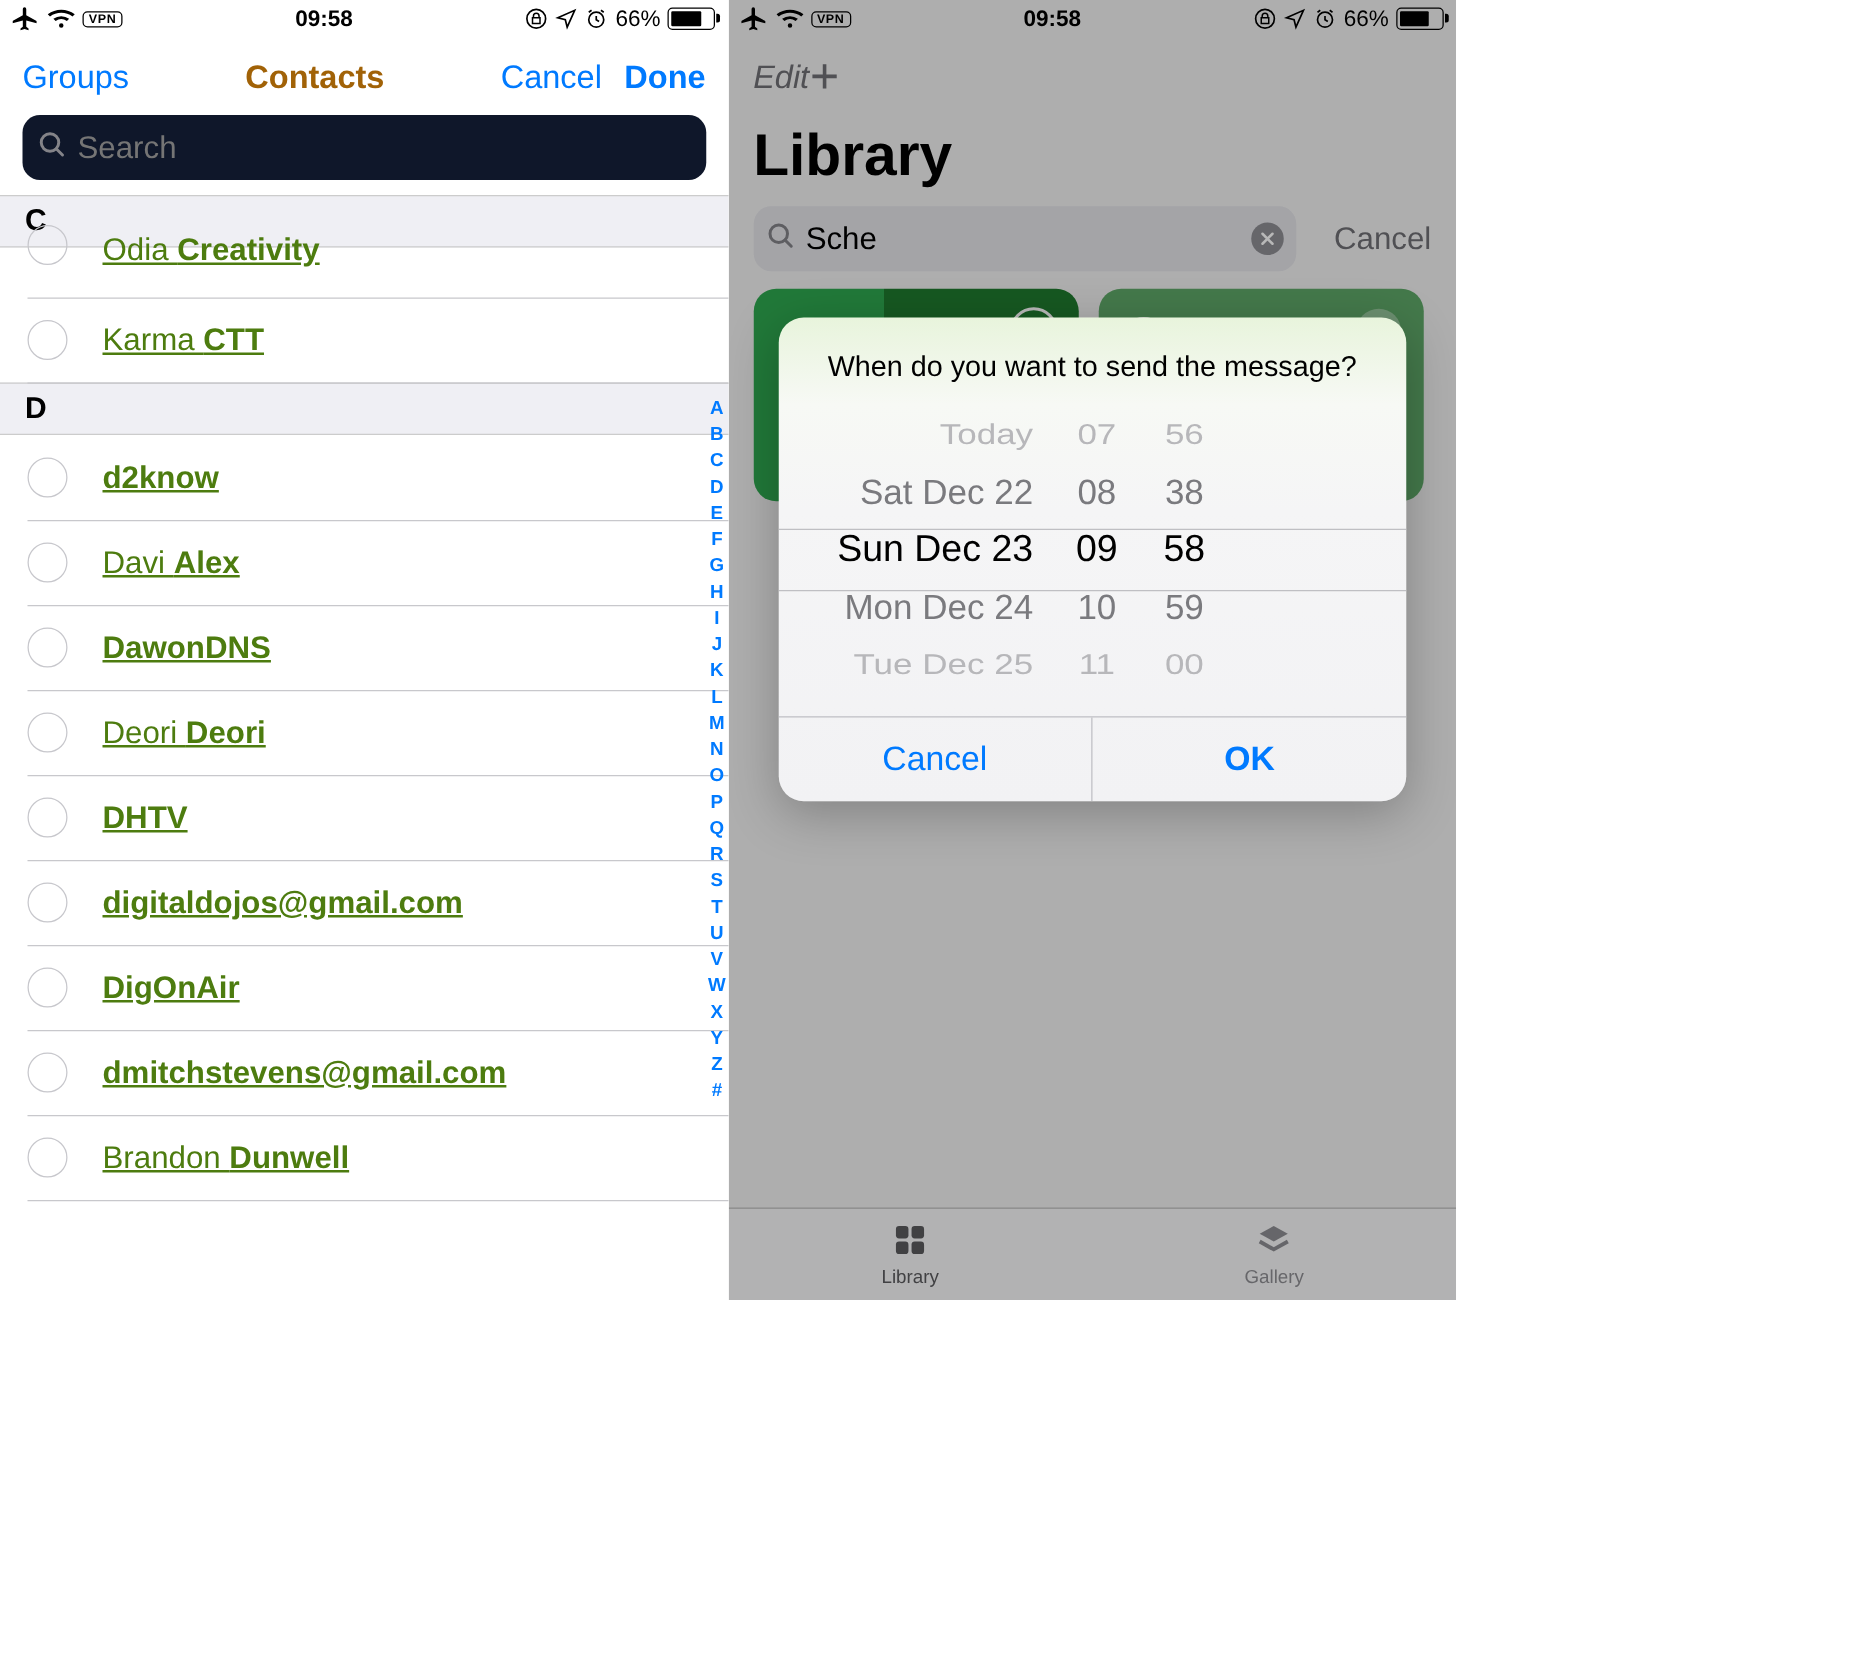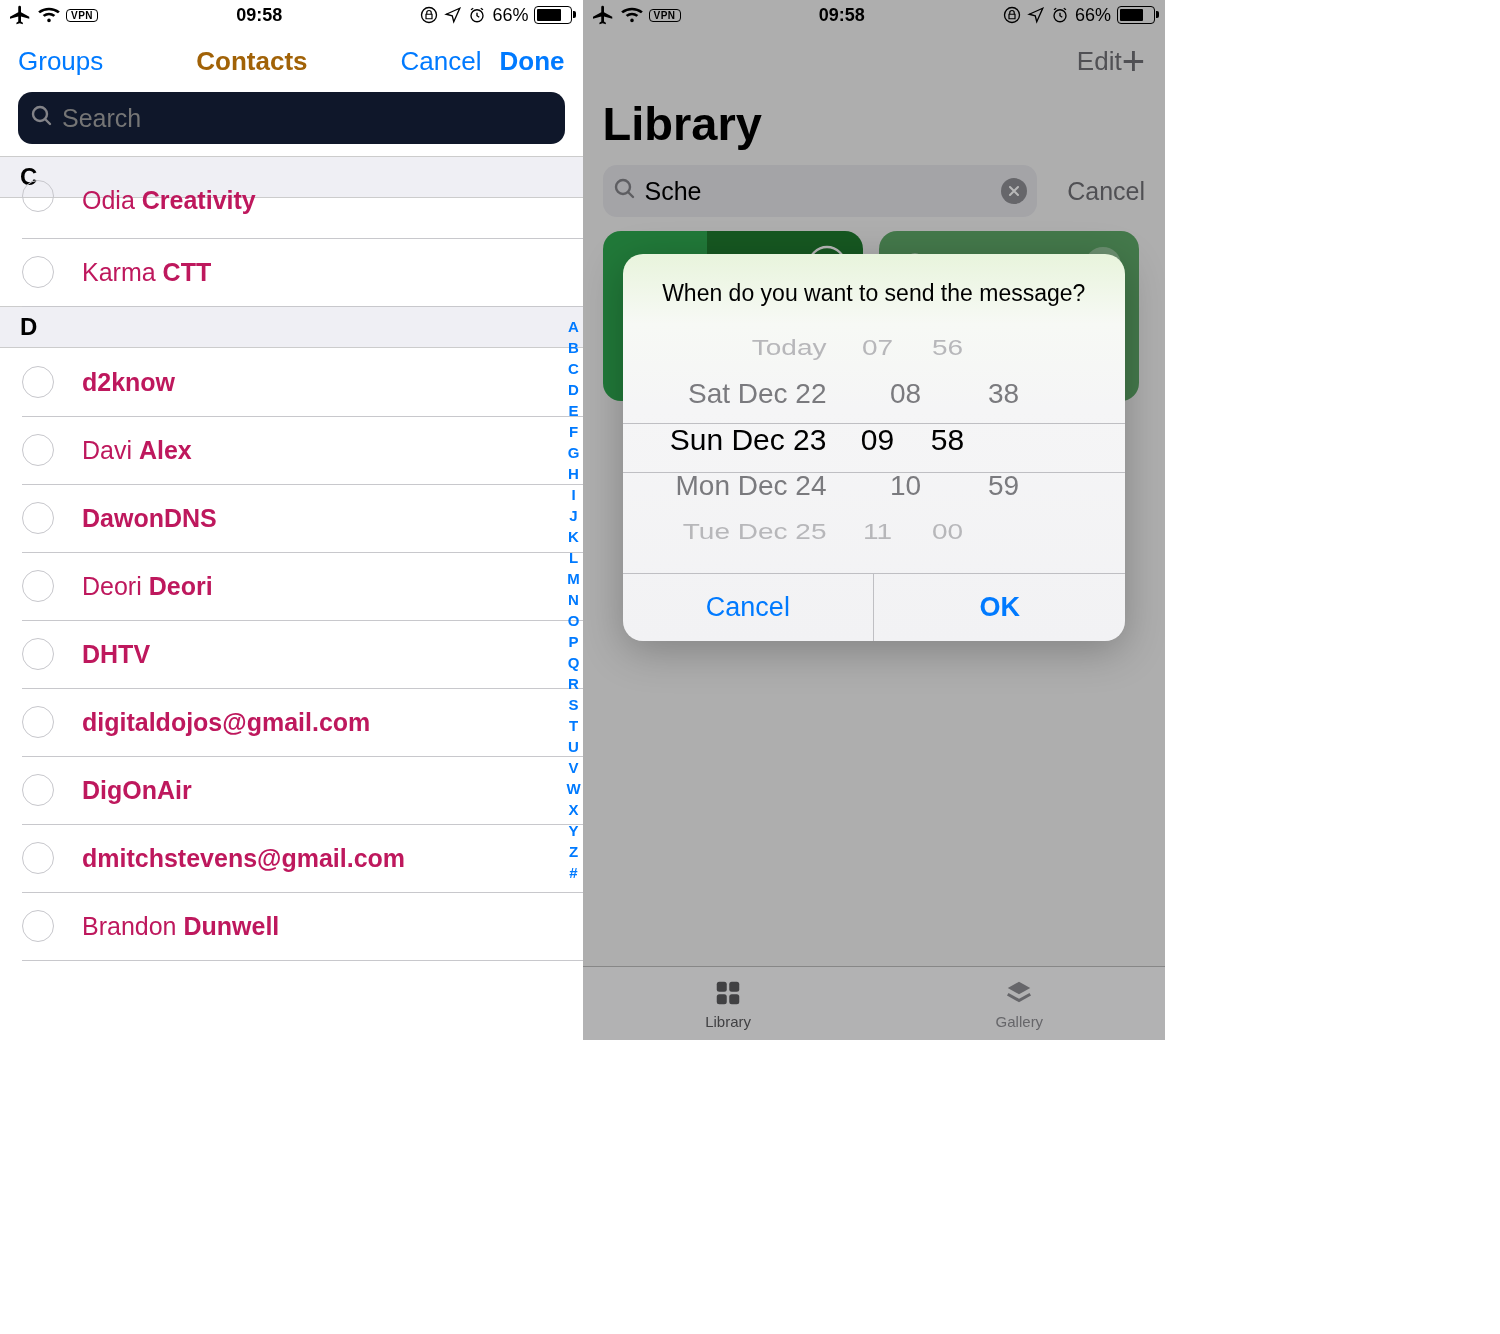--- a/index.html
+++ b/index.html
@@ -25,34 +25,34 @@
   .done-group { display:flex; gap:18px; align-items:center;}
 
   .search-wrap { padding: 0 18px 12px 18px; }
   .search-box { background: #0f172a; border-radius: 14px; height: 52px; display: flex; align-items: center; padding: 0 12px; gap: 8px; }
   .search-box input { border: none; background: transparent; font-size: 25px; color: #808085; outline: none; flex: 1; }
   .search-icon { color: #838388; }
 
   .section-header { background: #efeff4; height: 42px; display: flex; align-items: center; padding: 0 20px; font-size: 24px; font-weight: 700; color: #000; border-top: 0.5px solid #ccc; border-bottom: 0.5px solid #ccc;}
   .contact-row { height: 68px; display: flex; align-items: center; padding-left: 22px; position: relative; }
   .contact-row .circle { width: 32px; height: 32px; border: 1.8px solid #c7c7cc; border-radius: 50%; margin-right: 28px; flex-shrink:0;}
-  .contact-row .name { font-size: 25px; color: #be185d; }
+  .contact-row .name { font-size: 25px; color: #4d7c0f; text-decoration: underline; }
   .contact-row .name b { font-weight: 600; }
   .contact-row::after { content:""; position:absolute; left:22px; right:0; bottom:0; height:0.5px; background:#c8c8cc;}
   .partial-row .name { font-size: 25px; }
   .partial-row { height:40px; align-items:flex-start; padding-top:0;}
   .partial-row .circle { margin-top:-18px;}
   .partial-row .name { margin-top:-12px;}
 
   .index-strip { position: absolute; right: 1px; top: 316px; width: 16px; display: flex; flex-direction: column; align-items: center; color: #007aff; font-size: 15px; font-weight: 600; line-height: 21px; }
 
   
   .right .dim { position:absolute; inset:0; background: rgba(0,0,0,0.28); z-index:5; }
   .right .content { position:relative; }
-  .r-nav { height: 62px; display:flex; align-items:center; justify-content:flex-end; padding: 0 20px; color:#707075; font-size:26px;}
+  .r-nav { height: 62px; display:flex; align-items:center; justify-content:flex-start; padding: 0 20px; color:#707075; font-size:26px;font-style:italic;}
   .plus { font-size:40px; font-weight:300; color:#707075;}
   .lib-title { font-size: 47px; font-weight: 800; padding: 4px 20px 14px 20px; color:#000;}
   .r-search-row { display:flex; align-items:center; gap: 30px; padding: 0 20px 14px 20px;}
   .r-search-box { flex:1; background:#e3e3e8; border-radius:14px; height:52px; display:flex; align-items:center; padding:0 10px; gap:8px;}
   .r-search-box .txt { font-size:25px; color:#000; flex:1;}
   .r-search-cancel { font-size:25px; color:#707075;}
   .clear-btn { width:26px; height:26px; border-radius:50%; background:#8e8e93; display:flex; align-items:center; justify-content:center;}
 
   .cards { display:flex; gap:16px; padding: 0 20px;}
   .card { width: 260px; height:170px; border-radius: 18px; position:relative;}
@@ -67,21 +67,21 @@
   
   .dialog { position:absolute; z-index:10; left:40px; right:40px; top:254px; border-radius:20px; background:linear-gradient(180deg, #e8f4dc 0%, #f7f9f5 18%, #f5f5f6 40%, #f2f2f4 100%); overflow:hidden; box-shadow: 0 10px 40px rgba(0,0,0,0.25);}
   .dialog .dtitle { text-align:center; font-size:23px; padding: 26px 24px 4px 24px; color:#000;}
   .picker { height: 248px; position:relative; margin-top:14px;}
   .picker .band { position:absolute; left:0; right:0; top:98px; height:50px; border-top:0.5px solid #bfbfc3; border-bottom:0.5px solid #bfbfc3;}
   .prow { height:46px; line-height:46px; font-size:28px; display:flex;}
   .prow .date { width:220px; text-align:right; padding-right:16px;}
   .prow .h { width:70px; text-align:center;}
   .prow .m { width:70px; text-align:center;}
   .faded3 { color:#b7b7ba; transform: scaleY(0.82);}
-  .faded1 { color:#7a7a7e;gap:28px;}
+  .faded1 { color:#7a7a7e;}
   .sel { color:#000; font-size:30px;}
   .dialog-btns { display:flex; border-top:0.5px solid #bfbfc3; height:68px;}
   .dialog-btns div { flex:1; display:flex; align-items:center; justify-content:center; font-size:27px; color:#007aff;}
   .dialog-btns div:first-child { border-right:0.5px solid #bfbfc3;}
   .dialog-btns div:last-child { font-weight:700;}
 </style>
 </head>
 <body>
 
 <div class="screen left">

